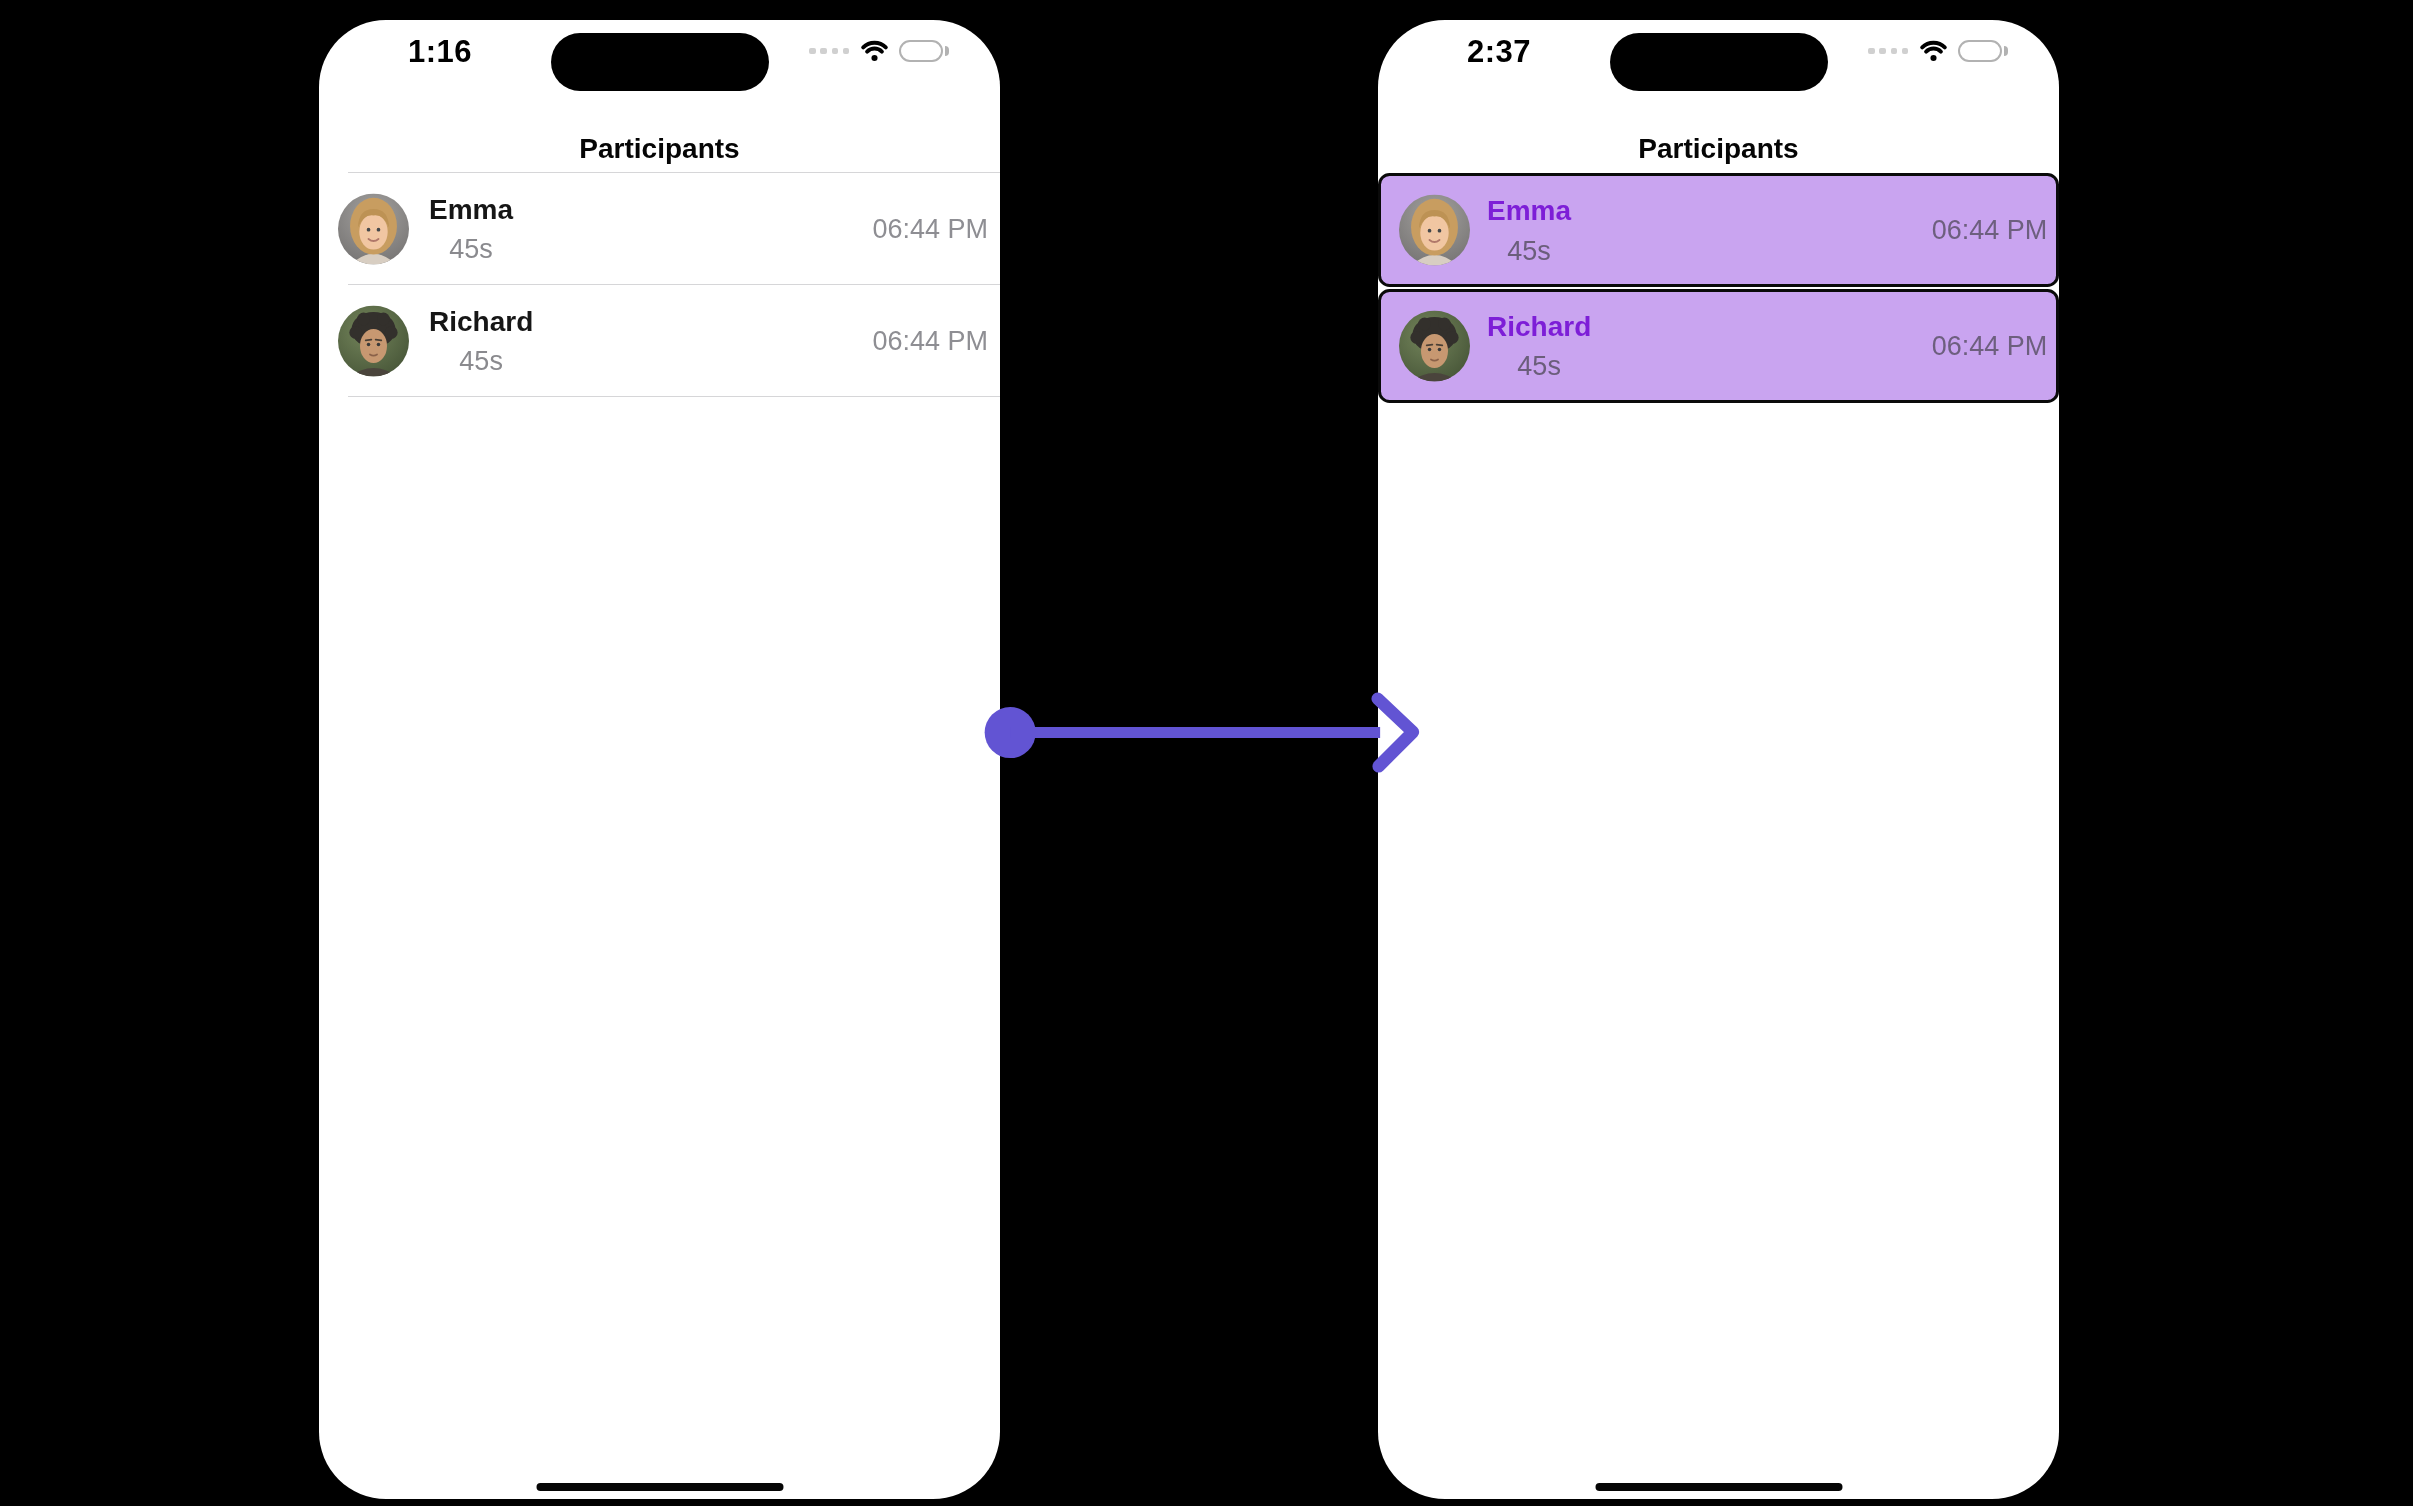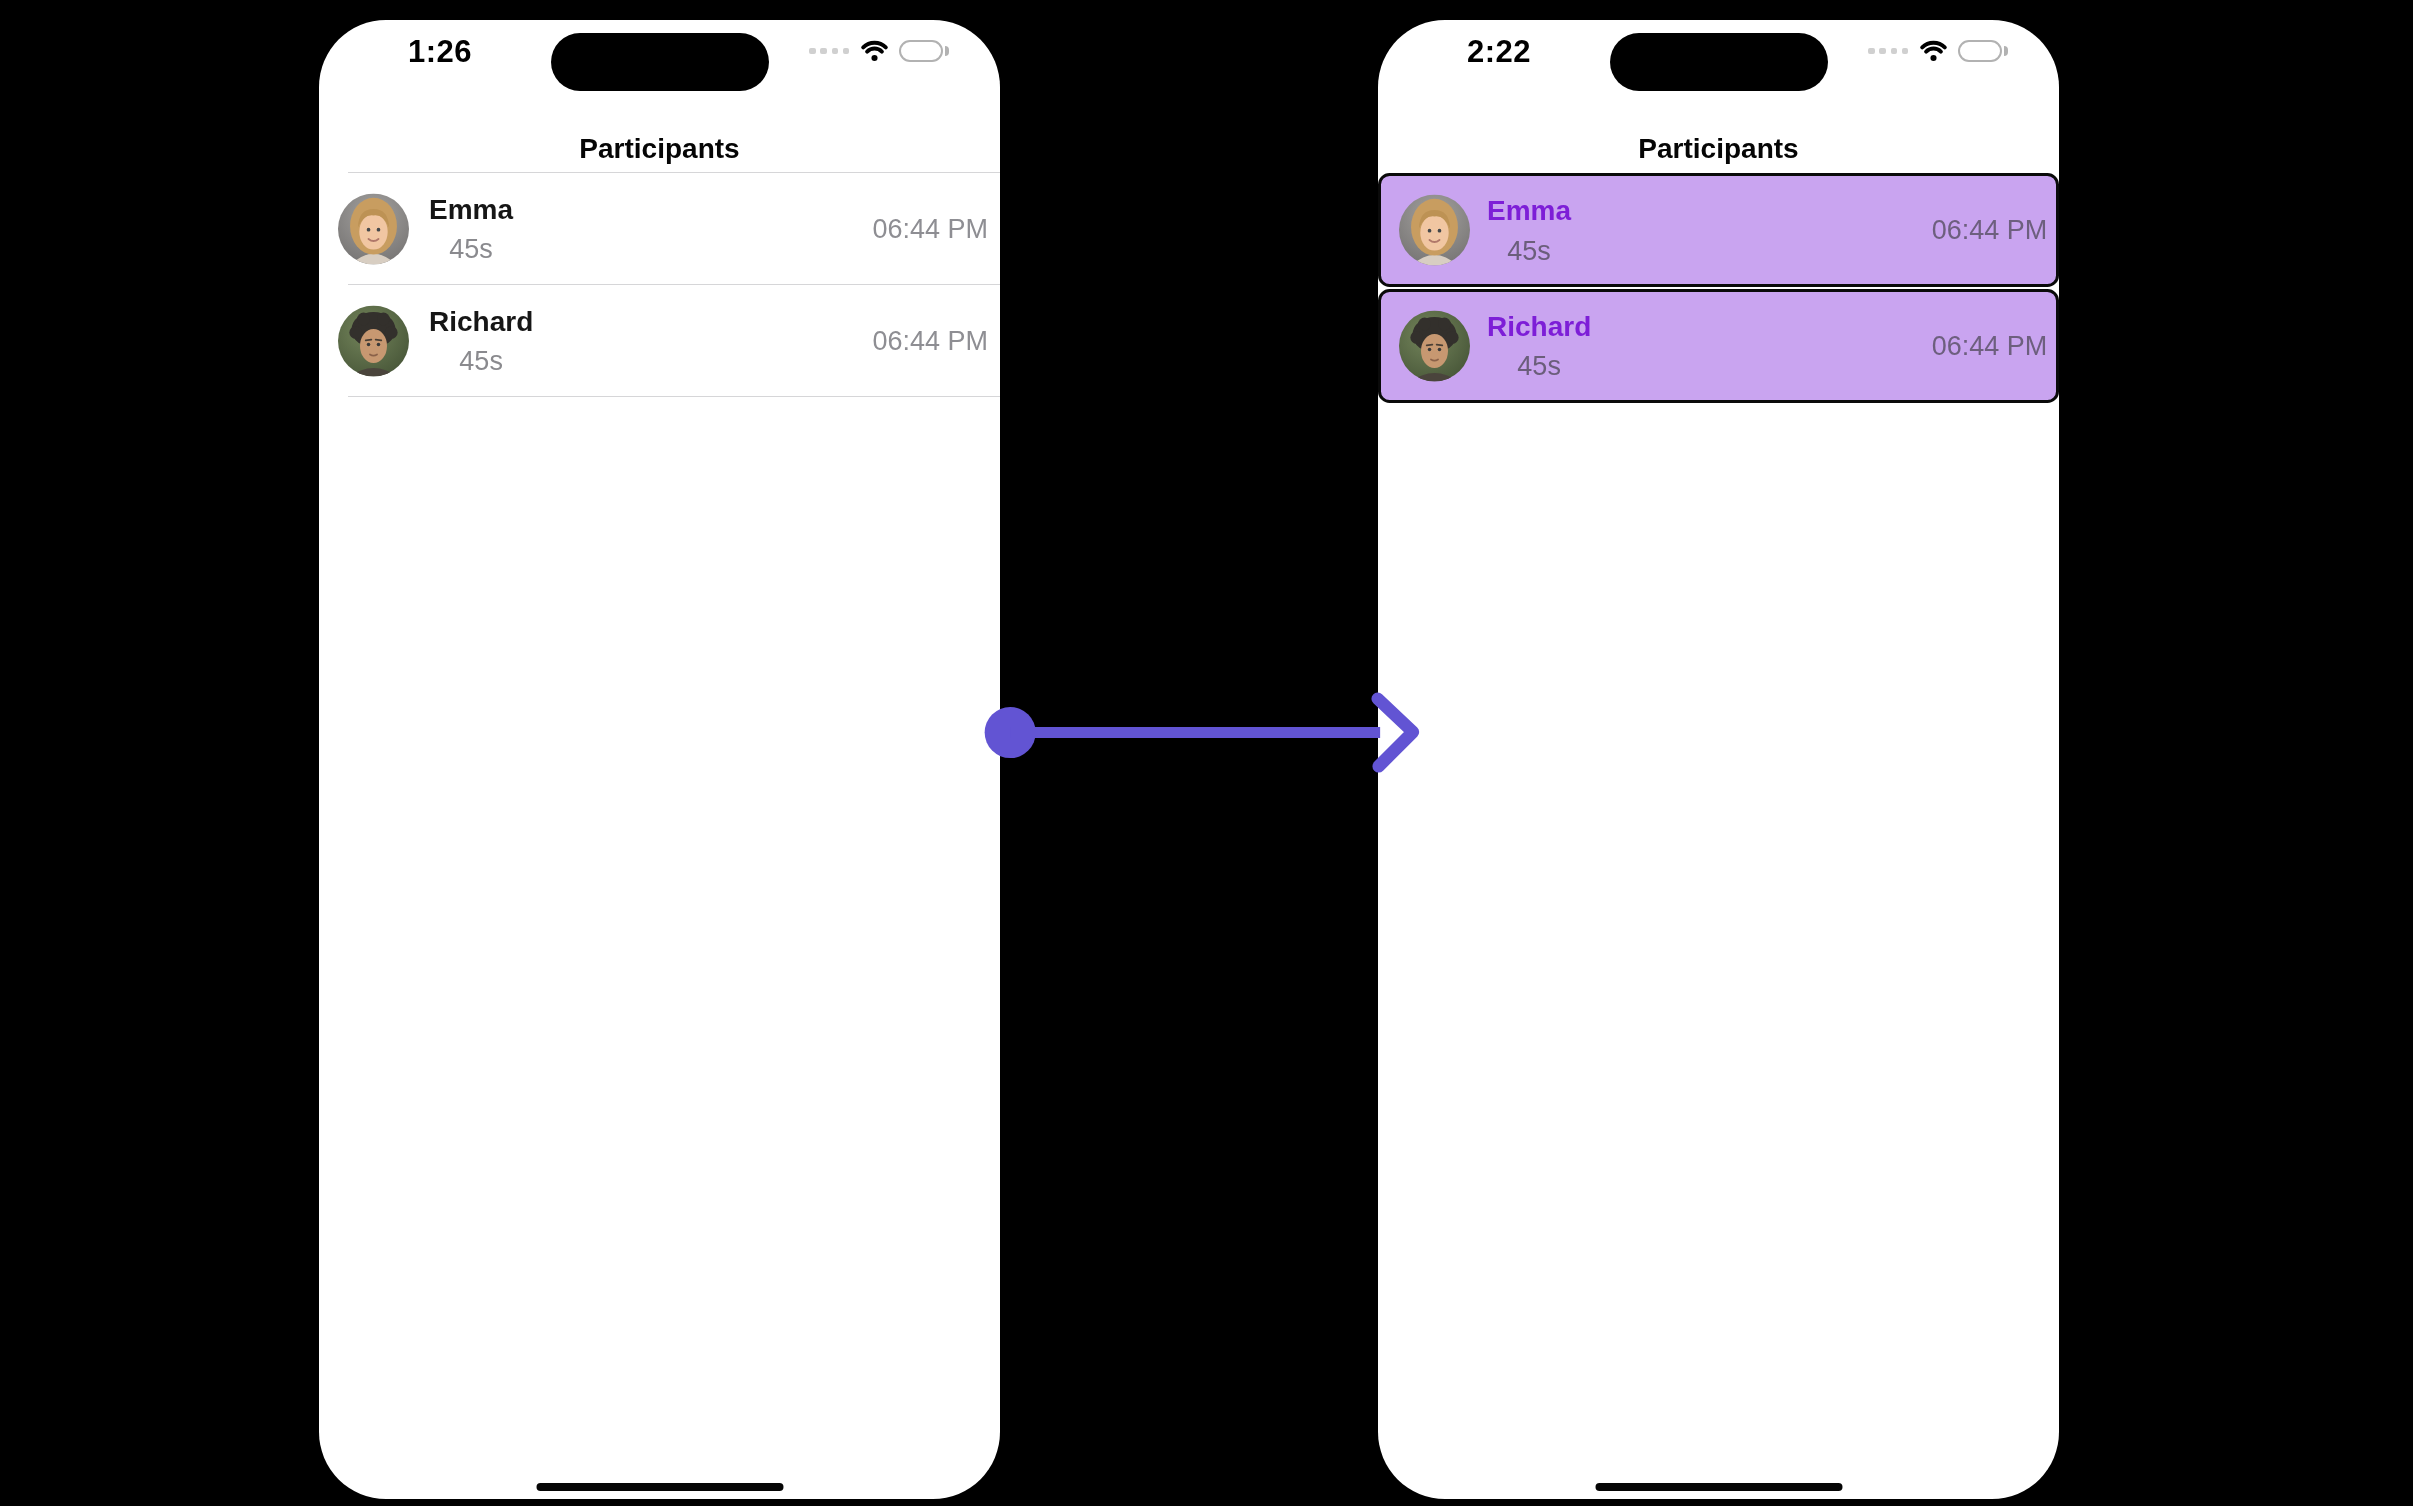--- a/index.html
+++ b/index.html
@@ -94,21 +94,21 @@
          color:var(--color-arrow,#6254d3);}
   .arrow svg{display:block;width:100%;height:100%;}
 </style>
 </head>
 <body>
 
 <div class="canvas">
 
   <section class="phone phone--before">
 
-    <span class="status-time">1:26</span>
+    <span class="status-time">1:16</span>
     <div class="dynamic-island"></div>
     <div class="status-icons">
       <span class="cell-dots">
         <i></i>
           <i></i>
           <i></i>
           <i></i>
       </span>
       <svg class="wifi" width="31" height="23" viewBox="0 0 100 75">
         <path d="M13.2,27.2 A52,52 0 0 1 86.8,27.2" fill="none" stroke="#000" stroke-width="13" stroke-linecap="round"></path>
@@ -186,21 +186,21 @@
       </div>
 
       <div class="sep"></div>
     </div>
 
     <div class="home-indicator"></div>
   </section>
 
   <section class="phone phone--after">
 
-    <span class="status-time">2:22</span>
+    <span class="status-time">2:37</span>
     <div class="dynamic-island"></div>
     <div class="status-icons">
       <span class="cell-dots">
         <i></i>
           <i></i>
           <i></i>
           <i></i>
       </span>
       <svg class="wifi" width="31" height="23" viewBox="0 0 100 75">
         <path d="M13.2,27.2 A52,52 0 0 1 86.8,27.2" fill="none" stroke="#000" stroke-width="13" stroke-linecap="round"></path>

